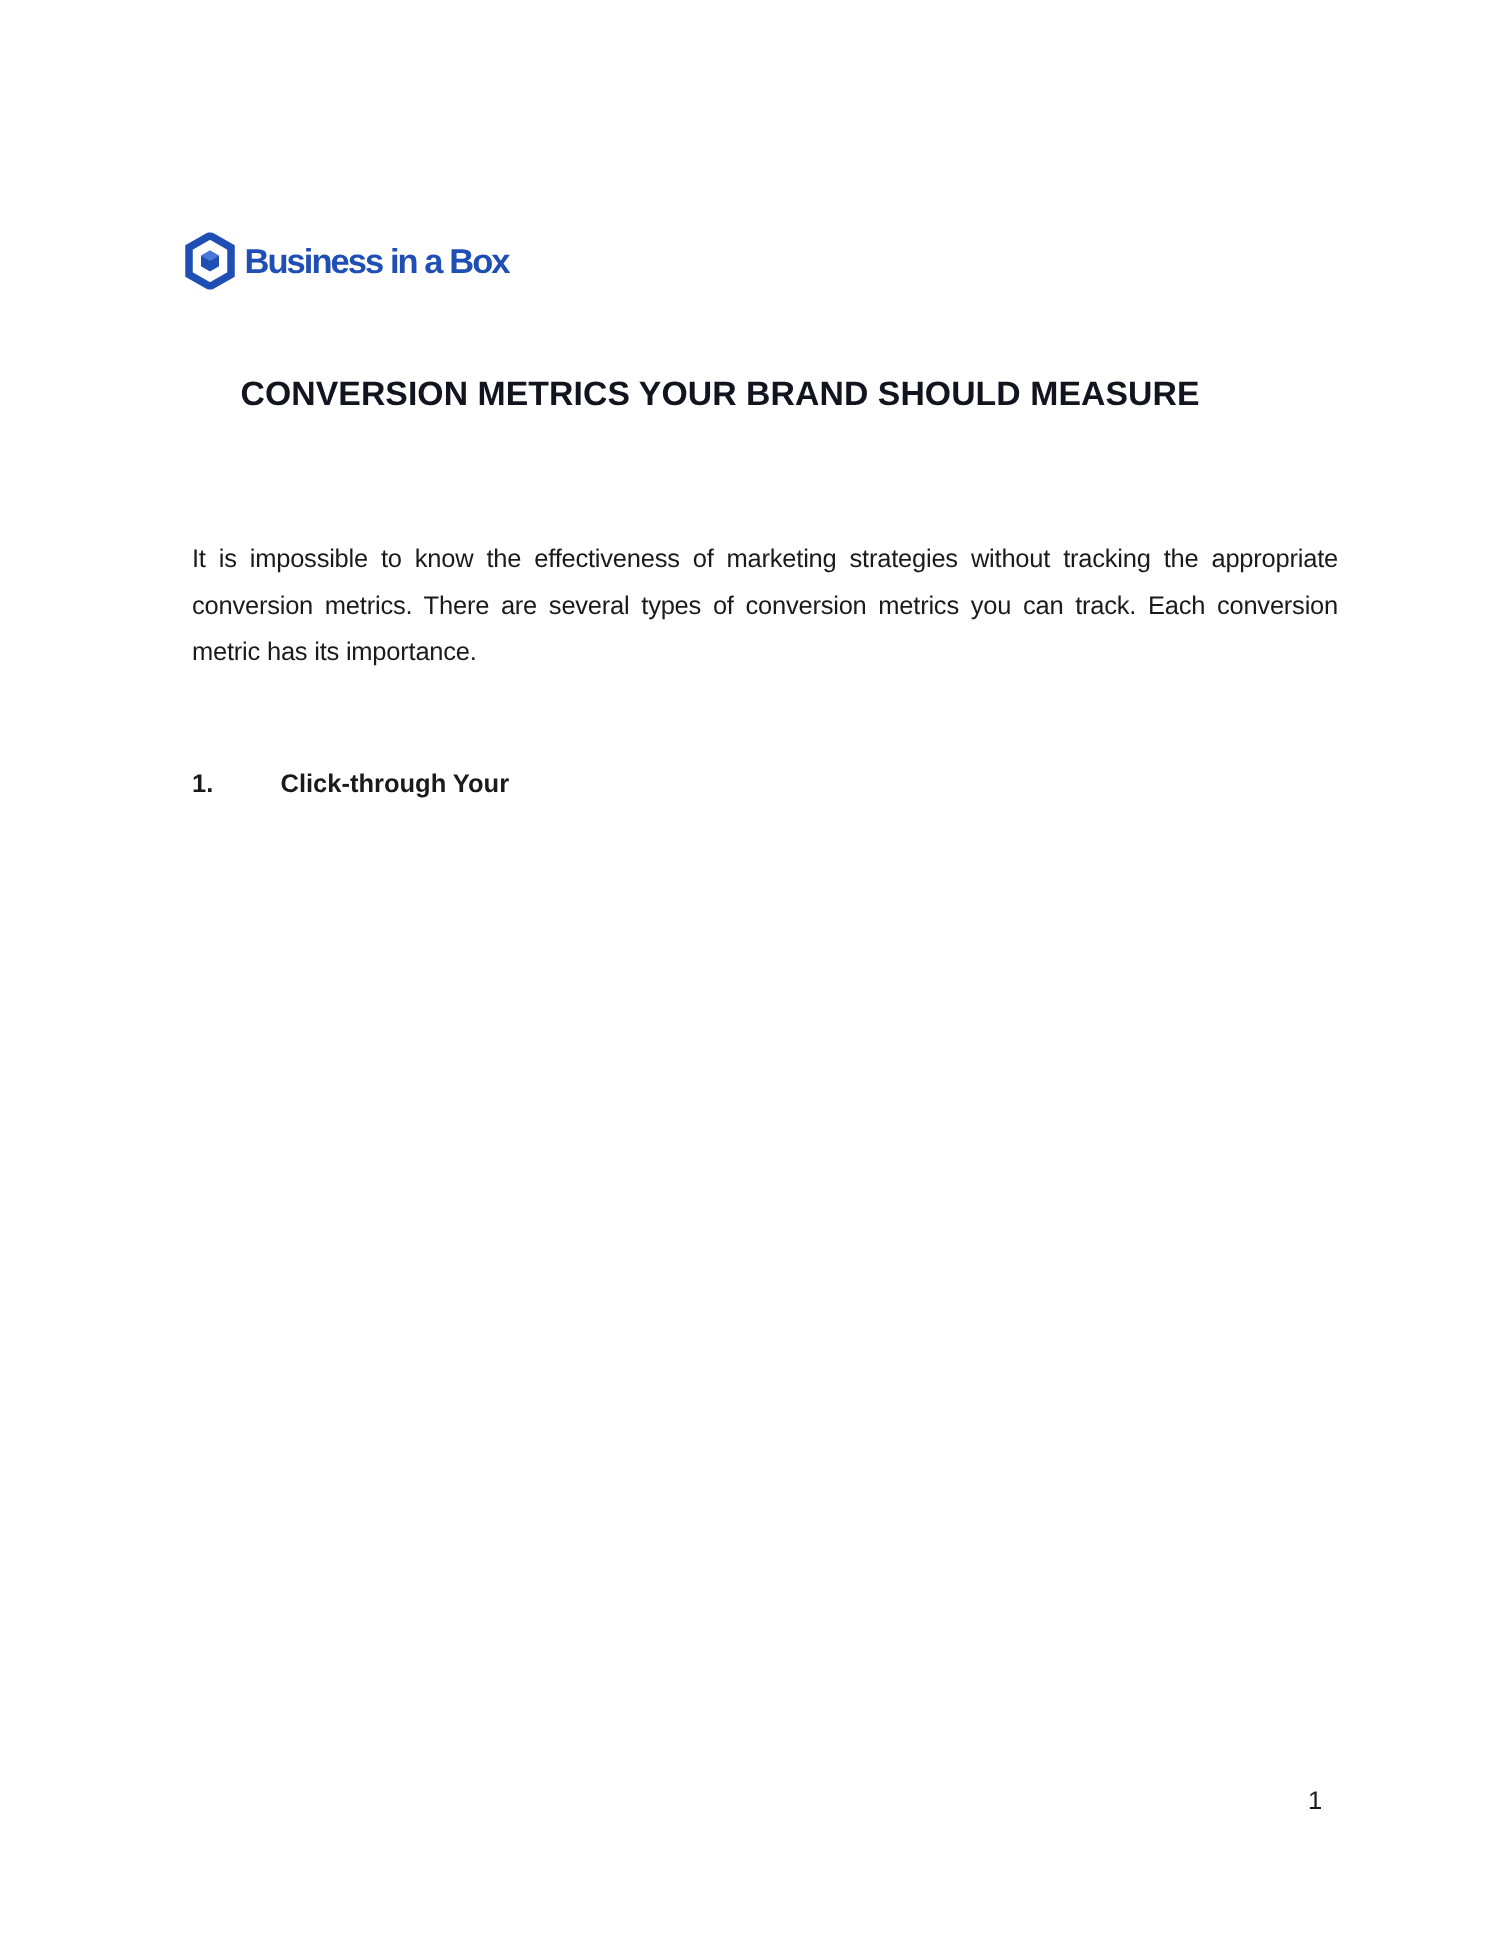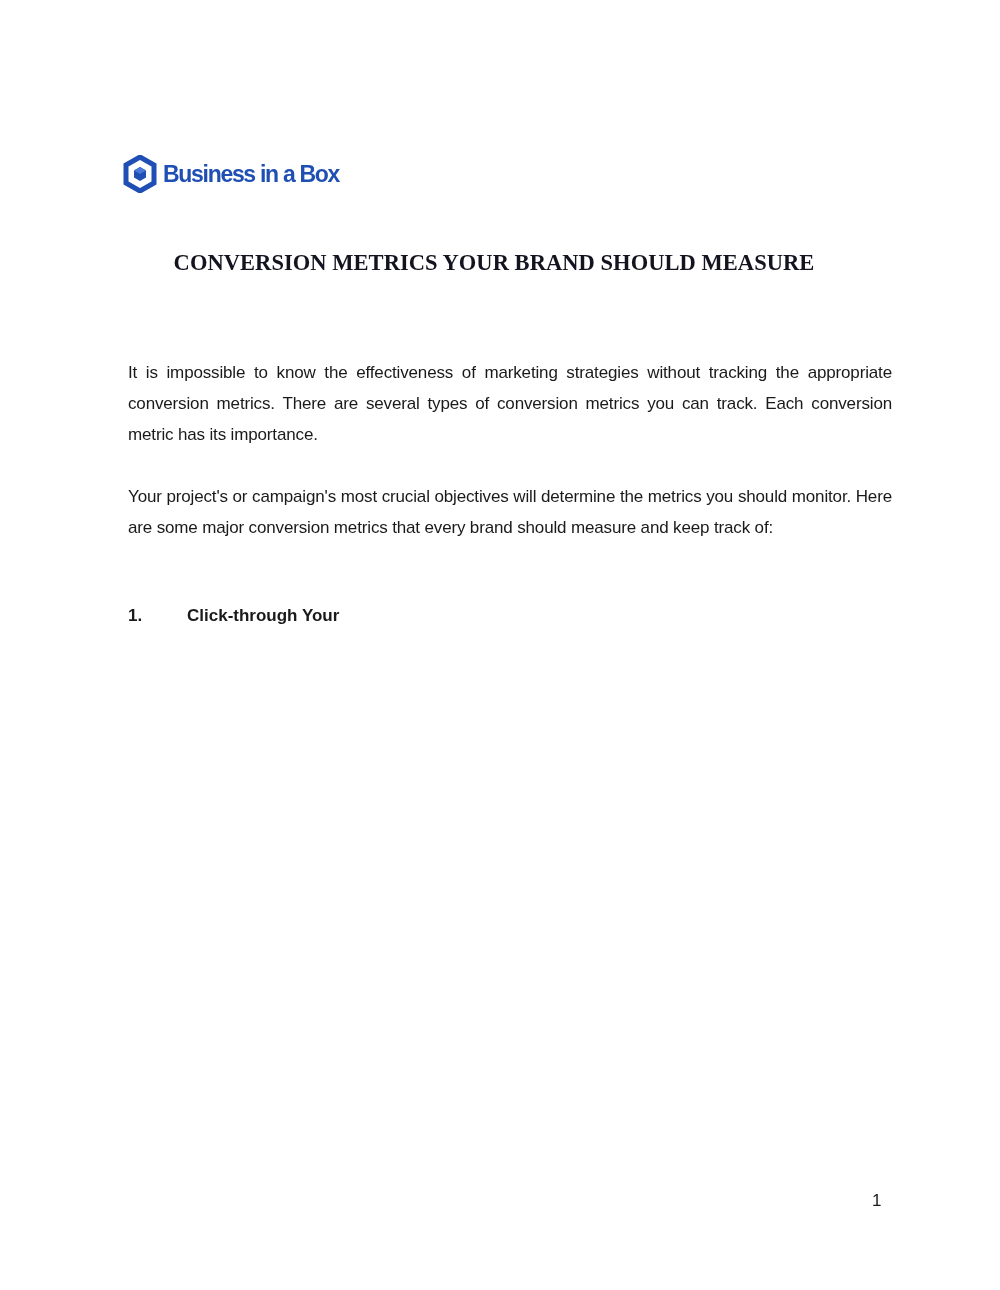--- a/index.html
+++ b/index.html
@@ -2,22 +2,22 @@
 <html><head>
   <meta charset="utf-8">
   <style>
     html, body { margin: 0; padding: 0; background: #ffffff; }
     body { width: 1000px; height: 1290px; position: relative; overflow: hidden;
            font-family: "Liberation Sans", sans-serif; color: #1a1a1a; }
     .logo { position: absolute; left: 123px; top: 155px; display: flex; height: 38px; }
     .logo-icon { width: 34px; height: 38px; margin-right: 6px; }
     .logo-text { font-family: "Liberation Sans", sans-serif; font-size: 23px; font-weight: bold;
                  color: #1f4fb4; letter-spacing: -1.3px; line-height: 38px; }
-    .title { position: absolute; left: 14px; width: 960px; top: 250px; text-align: center;
-             font-size: 22.5px; font-weight: bold; color: #141420; letter-spacing: 0.05px; margin: 0; font-family: Liberation Serif, serif; }
+    .title { position: absolute; left: 0; width: 960px; top: 250px; text-align: center;
+             font-size: 22.5px; font-weight: bold; color: #141420; letter-spacing: 0.05px; margin: 0; }
     .body { position: absolute; left: 128px; width: 764px; top: 357px; }
     p { margin: 0 0 31px 0; font-size: 17px; line-height: 31px; text-align: justify;
         text-align-last: left; letter-spacing: -0.15px; }
     .heading { display: flex; font-weight: bold; font-size: 17px; line-height: 31px; margin: 57px 0 40px 0; }
     .heading .num { width: 59px; }
     .page-num { position: absolute; left: 872px; top: 1191px; font-size: 17px; }
   </style>
 </head>
 <body>
 
@@ -27,21 +27,20 @@
     <polygon points="17,12 23,15.5 23,22.5 17,26 11,22.5 11,15.5" fill="#1f4fb4"></polygon>
     <polygon points="17,12 23,15.5 17,19 11,15.5" fill="#4a78d6"></polygon>
   </svg>
   <span class="logo-text">Business in a Box</span>
 </div>
 
 <h1 class="title">CONVERSION METRICS YOUR BRAND SHOULD MEASURE</h1>
 
 <div class="body">
   <p>It is impossible to know the effectiveness of marketing strategies without tracking the appropriate conversion metrics. There are several types of conversion metrics you can track. Each conversion metric has its importance.</p>
-  <p>Your project's or campaign's most crucial objectives will determine the metrics you should monitor. Here are some major conversion metrics that every brand should measure and keep track of:</p>
 
   <div class="heading">
     <span class="num">1.</span>
     <span>Click-through Your</span>
   </div>
 
 </div>
 
 <div class="page-num">1</div>
 

